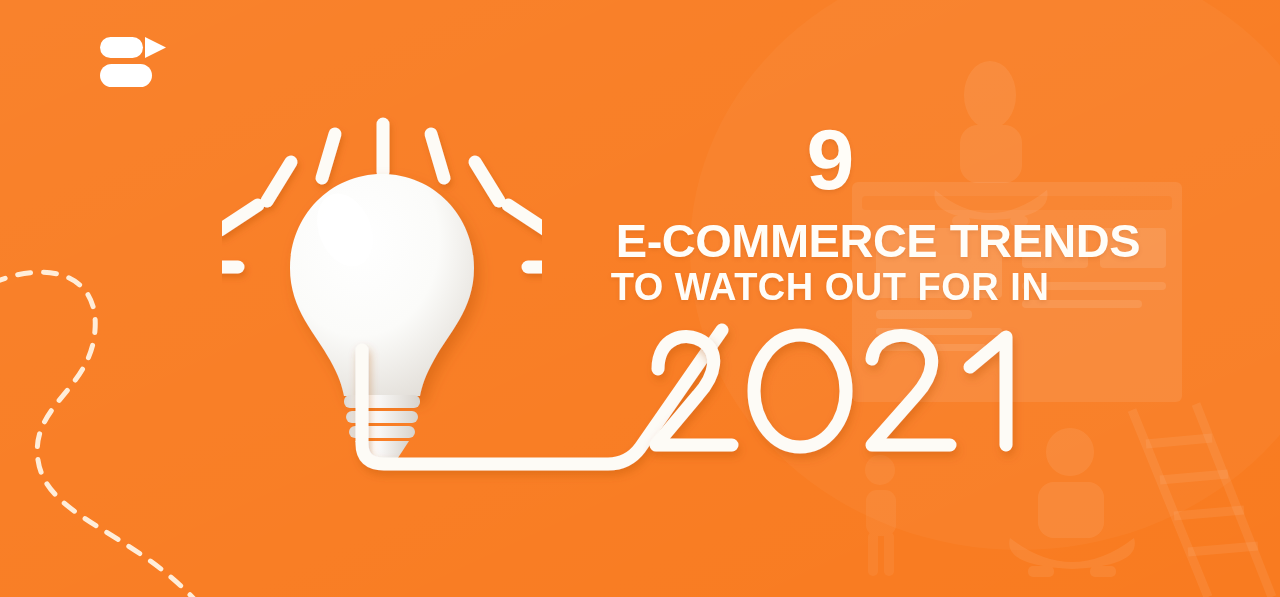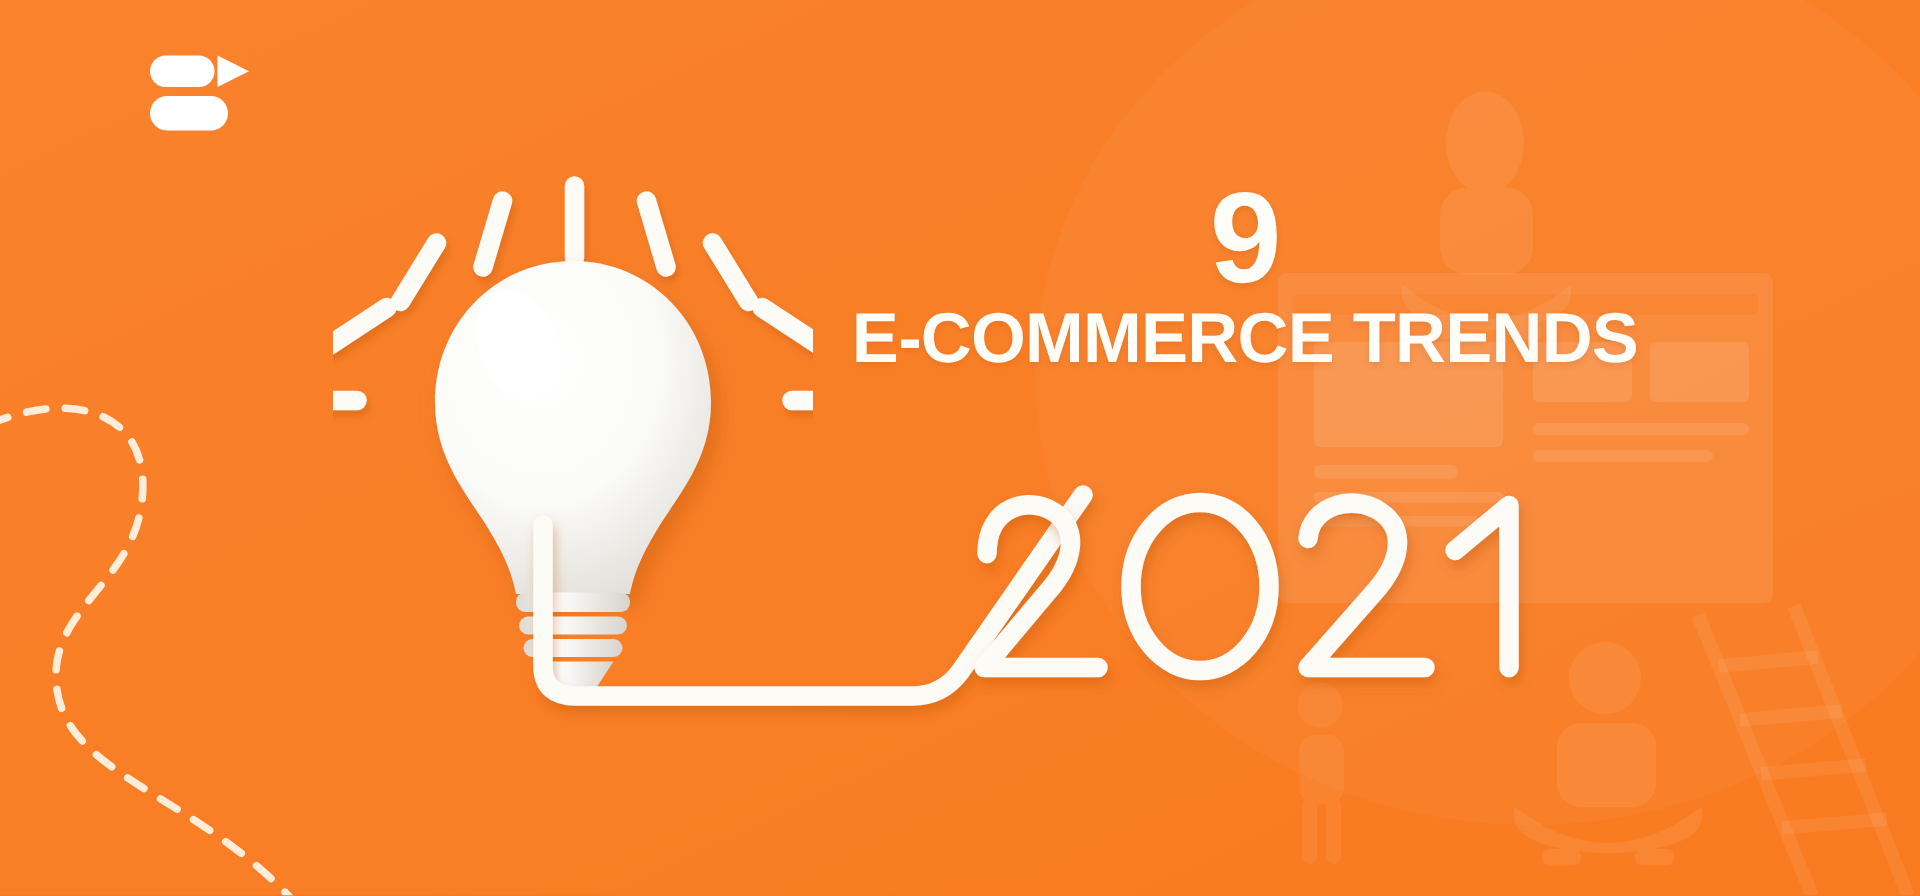--- a/index.html
+++ b/index.html
@@ -67,23 +67,24 @@
     font-weight:bold;
     line-height:0.96;
     letter-spacing:-1px;
     text-shadow:0 2px 4px rgba(150,60,0,.18);
   }
   .line-main{
     font-size:47px;
     font-weight:bold;
     line-height:1.02;
     letter-spacing:-0.5px;
-    margin-top:0;
+    margin-top:16px;
     text-shadow:0 2px 4px rgba(150,60,0,.15);
     white-space:nowrap;
+    text-align:right;
   }
   .line-sub{
     font-size:38px;
     font-weight:bold;
     line-height:1.15;
     letter-spacing:0.5px;
     margin-top:2px;
     text-shadow:0 2px 4px rgba(150,60,0,.15);
     white-space:nowrap;
   }
@@ -243,20 +244,21 @@
           <feDropShadow dx="2" dy="5" stdDeviation="4" flood-color="#b4500c" flood-opacity="0.33"></feDropShadow>
         </filter>
       </defs>
       <path d="M22 30 L22 124 Q22 144 44 144 L268 144 Q288 144 300 128 L382 10" fill="none" stroke="#fdfbf6" stroke-width="13" stroke-linecap="round" stroke-linejoin="round" filter="url(#cordShadow)"></path>
     </svg>
   </div>
 
   <div class="headline">
     <div class="num-nine">9</div>
     <div class="line-main">E-COMMERCE TRENDS</div>
+    <div class="line-sub">TO WATCH OUT FOR IN</div>
   </div>
 
   <div class="year">
     <svg viewBox="0 0 400 145" xmlns="http://www.w3.org/2000/svg">
       <defs>
         <filter id="yearShadow" x="-30%" y="-30%" width="180%" height="180%">
           <feDropShadow dx="2" dy="5" stdDeviation="4" flood-color="#b4500c" flood-opacity="0.32"></feDropShadow>
         </filter>
       </defs>
       <g fill="none" stroke="#fdfbf6" stroke-width="13" stroke-linecap="round" stroke-linejoin="round" filter="url(#yearShadow)">

